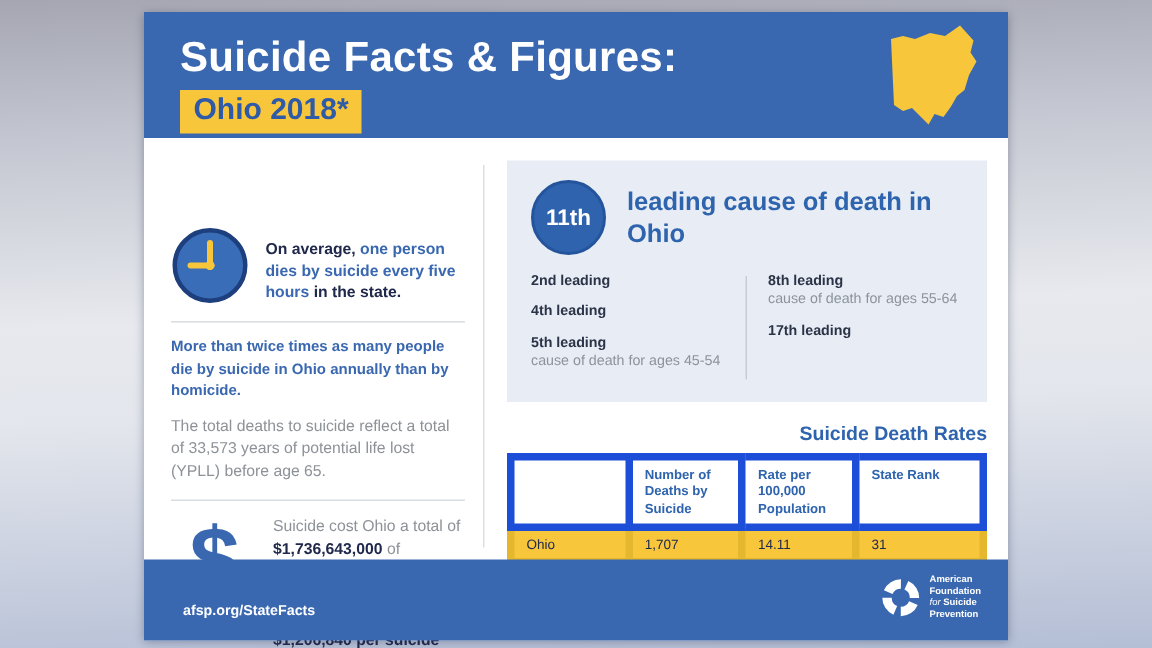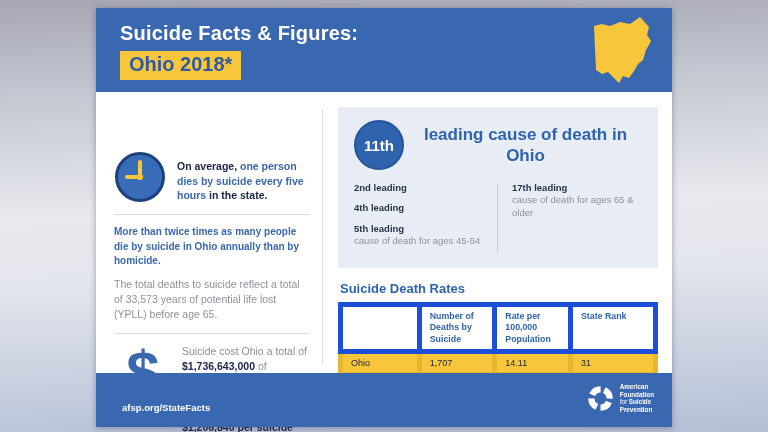--- a/index.html
+++ b/index.html
@@ -9,21 +9,21 @@
     background:linear-gradient(178deg,#a5a6b2 0%,#c3c6d0 20%,#e7e9ee 48%,#e3e6ec 62%,#b4bed5 100%);
     position:relative;
   }
   .card {
     position:absolute; left:96px; top:8px; width:576px; height:419px;
     background:#ffffff; box-shadow:0 1px 6px rgba(20,30,60,.35);
     display:flex; flex-direction:column;
   }
   
   .hdr { height:84px; background:#3a68b0; position:relative; padding:14px 0 0 24px; flex:0 0 auto; }
-  .hdr-title { color:#ffffff; font-size:20px; font-weight:bold; letter-spacing:.2px; }
+  .hdr-title { color:#ffffff; font-size:28px; font-weight:bold; letter-spacing:.2px; }
   .hdr-sub {
     display:inline-block; margin-top:6px; background:#f8c63a; color:#2e5aa8;
     font-size:20px; font-weight:bold; padding:2px 9px 4px 9px;
   }
   .ohio-svg { position:absolute; right:18px; top:7px; width:62px; height:70px; }
   
   .content { flex:1 1 auto; position:relative; background:#ffffff; }
   .vdiv { position:absolute; left:226px; top:18px; bottom:8px; width:1px; background:#dcdfe4; }
   .left-col { position:absolute; left:18px; top:14px; width:196px; }
   .clock-row { display:flex; gap:11px; align-items:flex-end;margin-top:45px; }
@@ -34,35 +34,35 @@
   .p-homicide { font-size:10px; font-weight:bold; color:#3a68b0; line-height:1.45; }
   .p-ypll { font-size:10.5px; color:#8d9298; line-height:1.45; margin-top:8px; }
   .cost-row { display:flex; gap:10px; margin-top:9px; }
   .dollar-glyph { flex:0 0 58px; font-size:60px; font-weight:bold; color:#3a68b0; line-height:.95; text-align:center; }
   .cost-text { font-size:10.5px; color:#8d9298; line-height:1.45; }
   .navy-strong { color:#20294c; font-weight:bold; }
   .footnote { font-size:7.5px; color:#9aa0a6; margin-top:11px; line-height:1.5; }
   
   .right-col { position:absolute; left:242px; top:15px; width:320px; }
   .panel { background:#e7ecf5; padding:13px 16px 10px 16px; height:161px; }
-  .rank-row { display:flex; gap:14px; align-items:center;text-align:center; }
+  .rank-row { display:flex; gap:14px; align-items:center; }
   .rank-circle {
     flex:0 0 50px; width:50px; height:50px; border-radius:50%;
     background:#2f63ae; border:2px solid #24549c; color:#ffffff;
     font-size:15px; font-weight:bold; display:flex; align-items:center; justify-content:center;
   }
   .rank-heading { font-size:17px; font-weight:bold; color:#2e63ad; line-height:1.25; width:215px; }
   .items-grid { display:flex; margin-top:12px; }
   .items-colL { width:143px; }
   .items-colR { flex:1; padding-left:14px; }
   .items-vdiv { width:1px; background:#c6cdd8; margin:2px 0; }
   .lc-item { margin-bottom:8px; }
   .lc-rank { font-size:9.5px; font-weight:bold; color:#2b3346; line-height:1.3; }
   .lc-desc { font-size:9.5px; color:#8d939b; line-height:1.3; }
-  .rates-title { font-size:13px; font-weight:bold; color:#2e63ad; margin:13px 0 6px 2px; }
+  .rates-title { font-size:13px; font-weight:bold; color:#2e63ad; margin:13px 0 6px 2px;text-align:right; }
   table.rates { width:100%; border-collapse:collapse; table-layout:fixed; }
   table.rates th, table.rates td { border:5px solid #1d4ed8; text-align:left; padding:4px 8px; }
   table.rates col.c0 { width:25%; } table.rates col.c1 { width:24%; }
   table.rates col.c2 { width:24%; } table.rates col.c3 { width:27%; }
   th.rate-h { font-size:8.8px; font-weight:bold; color:#2e63ad; line-height:1.3; vertical-align:top; height:29px; }
   tr.row-hl td { background:#f8c63a; color:#20294c; font-weight:normal; font-size:9px; height:20px; border-color:#e4b72f; }
   tr.row-n td { color:#9aa0a6; font-size:9px; height:21px; }
   
   .ftr { height:54px; background:#3a68b0; flex:0 0 auto; position:relative; }
   .ftr-url { position:absolute; left:26px; top:29px; color:#ffffff; font-size:9.5px; font-weight:bold; }
@@ -123,22 +123,25 @@
               <div class="lc-rank">4th leading</div>
             </div>
             <div class="lc-item">
               <div class="lc-rank">5th leading</div>
               <div class="lc-desc">cause of death for ages 45-54</div>
             </div>
           </div>
           <div class="items-vdiv"></div>
           <div class="items-colR">
             <div class="lc-item">
+              <div class="lc-rank">8th leading</div>
+              <div class="lc-desc">cause of death for ages 55-64</div>
+            </div>
+            <div class="lc-item">
               <div class="lc-rank">17th leading</div>
-              <div class="lc-desc">cause of death for ages 65 &amp; older</div>
             </div>
           </div>
         </div>
       </div>
 
       <div class="rates-title">Suicide Death Rates</div>
       <table class="rates">
         <colgroup>
             <col class="c0">
             <col class="c1">

